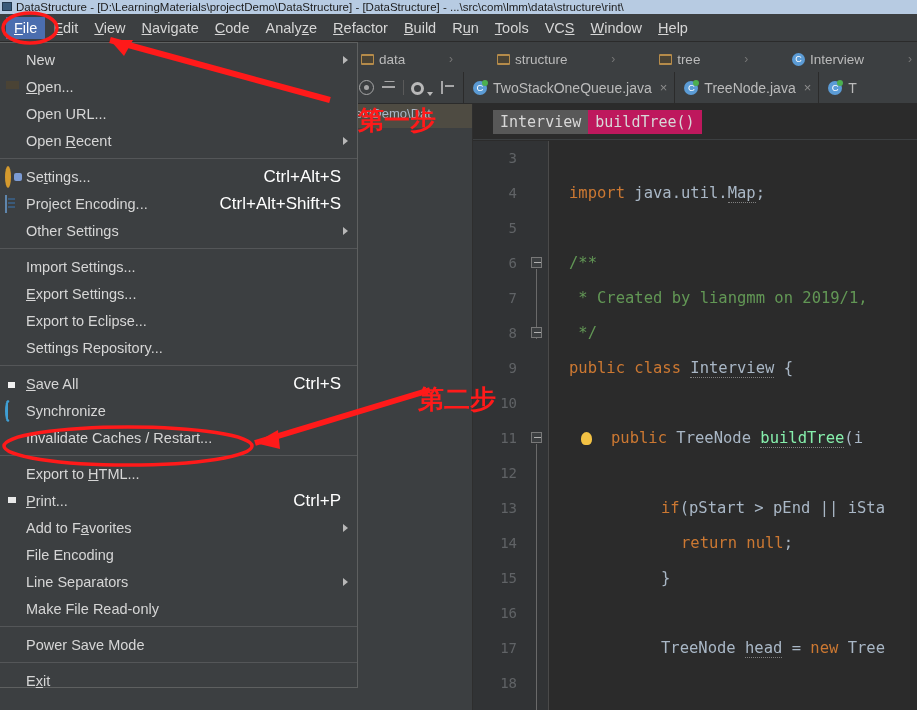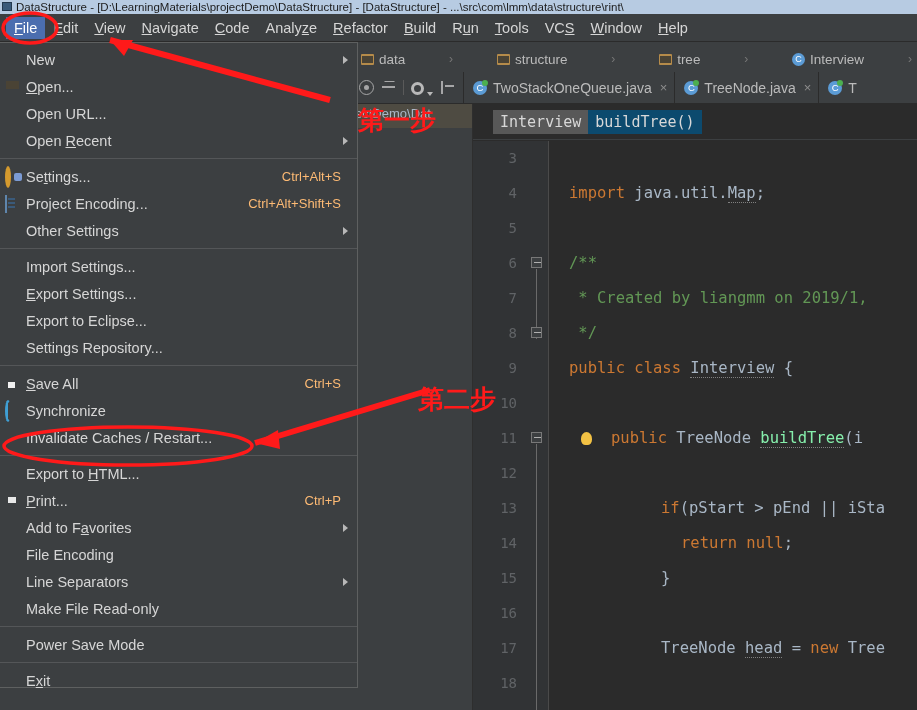--- a/index.html
+++ b/index.html
@@ -61,22 +61,22 @@
     display: flex; align-items: center;
     color: #d6d6d6;
     font-size: 14.5px;
     padding-left: 26px; padding-right: 16px;
     white-space: nowrap;
     cursor: default;
   }
   .mi .mi-label { flex: 0 0 auto; }
   .mi .mi-shortcut {
     margin-left: auto;
-    color: #fdba74;
-    font-size: 13px;
+    color: #ffffff;
+    font-size: 17px;
   }
   .mi .mi-arrow {
     position: absolute; right: 9px; top: 50%; transform: translateY(-50%);
     width: 0; height: 0;
     border-top: 4px solid transparent;
     border-bottom: 4px solid transparent;
     border-left: 5px solid #b8b8b8;
   }
   .mi .mi-icon {
     position: absolute; left: 5px; top: 50%; transform: translateY(-50%);
@@ -263,21 +263,21 @@
     display: flex; align-items: center;
     padding-left: 20px;
   }
   .sc-chip {
     font-family: "DejaVu Sans Mono", monospace;
     font-size: 15px;
     padding: 3px 7px;
     color: #d8d8d8;
   }
   .sc-chip.cls { background: #585858; }
-  .sc-chip.mth { background: #0c4a6e; }
+  .sc-chip.mth { background: #be185d; }
 
   .gutter {
     position: absolute; left: 0; top: 37px; width: 52px; height: 569px;
     background: #313335;
   }
   .gutter-fold {
     position: absolute; left: 52px; top: 37px; width: 24px; height: 569px;
     background: #313335;
     border-right: 1px solid #4a4a4a;
   }

